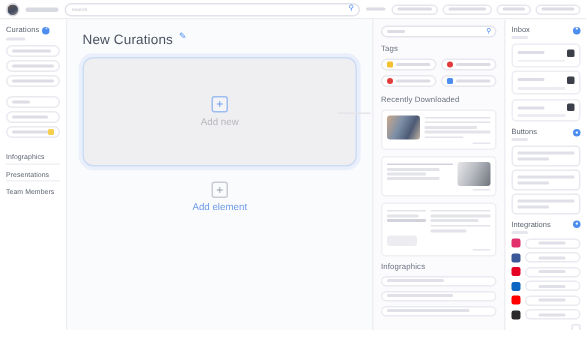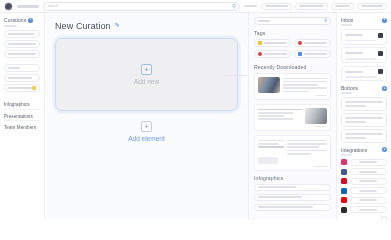--- a/index.html
+++ b/index.html
@@ -247,21 +247,21 @@
 
       <div class="side-link">Infographics</div>
       <div class="side-div"></div>
       <div class="side-link">Presentations</div>
       <div class="side-div"></div>
       <div class="side-link">Team Members</div>
     </div>
 
     <div class="canvas">
       <div class="canvas-title-row">
-        <span class="canvas-title">New Curation</span>
+        <span class="canvas-title">New Curations</span>
         <span class="edit-ic">✎</span>
       </div>
       <div class="dropzone">
         <span class="plus-box">+</span>
         <span class="dz-label">Add new</span>
         <span class="connector"></span>
       </div>
       <div class="add-element">
         <span class="plus-box plain">+</span>
         <span class="ae-label">Add element</span>

